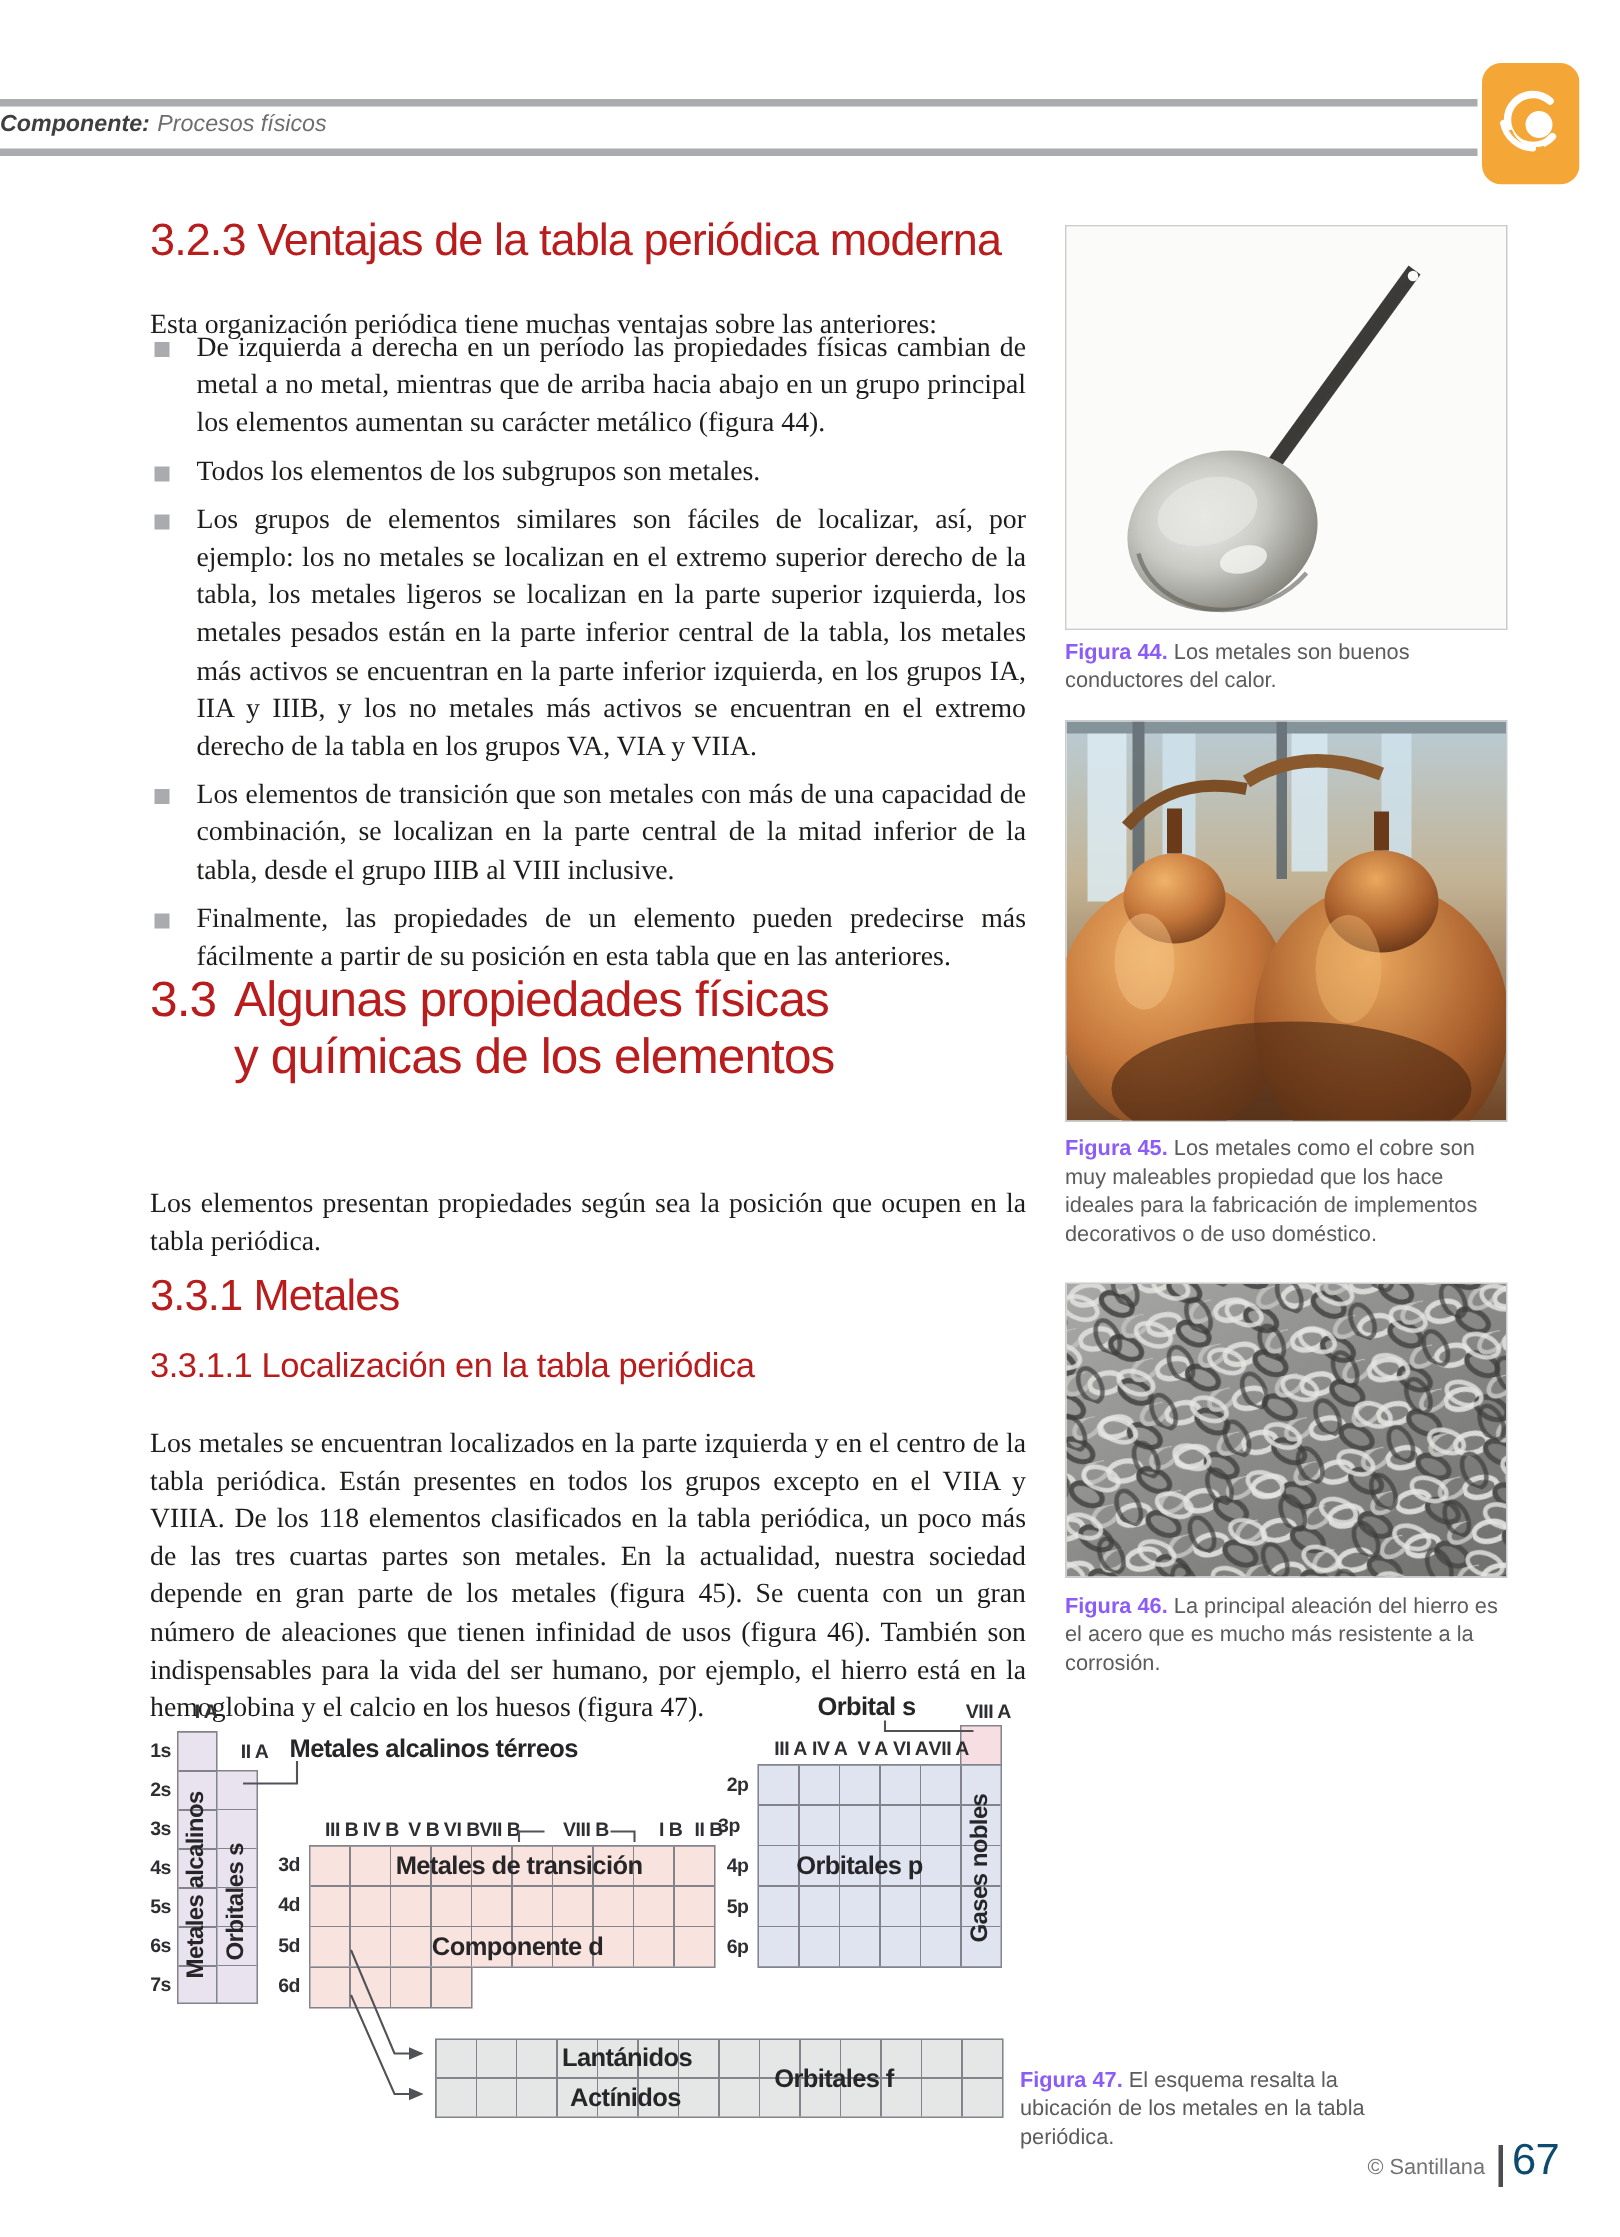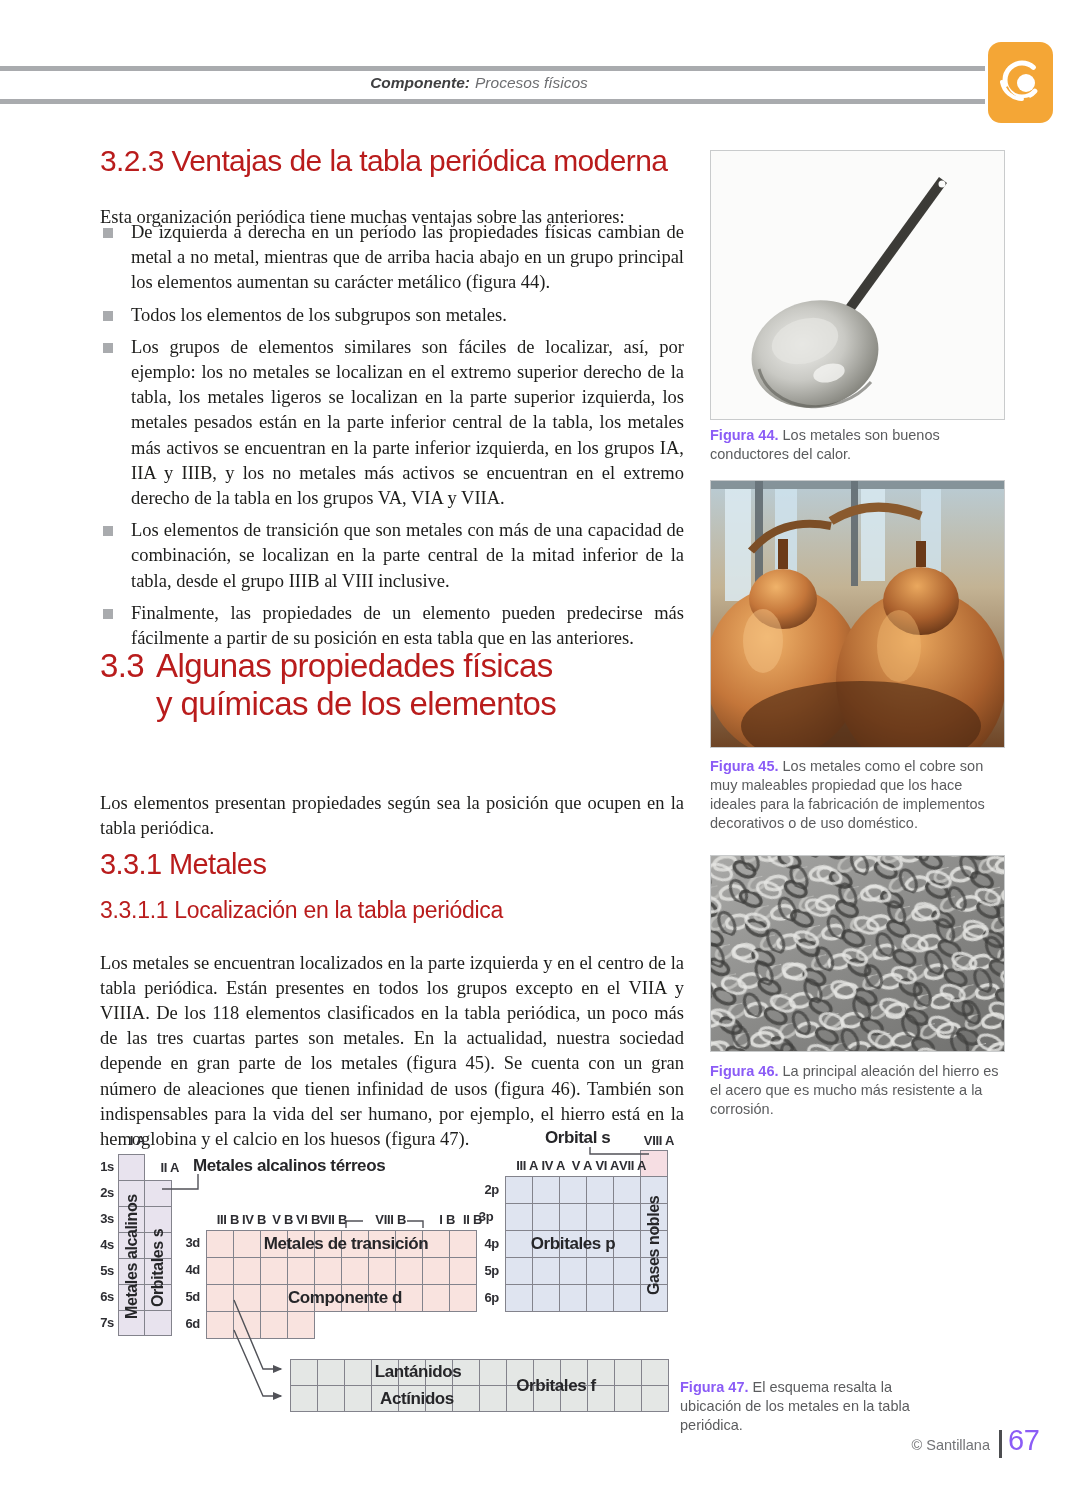--- a/index.html
+++ b/index.html
@@ -2,21 +2,21 @@
 <html lang="es"><head>
 <meta charset="utf-8">
 <style>
   html,body{margin:0;padding:0;background:#ffffff;}
   .page{position:relative;width:1080px;height:1491px;background:#ffffff;overflow:hidden;
         font-family:"Liberation Sans",sans-serif;}
   
   .rule{position:absolute;left:0;width:985px;height:5px;background:#a9abae;}
   .rule1{top:66px;}
   .rule2{top:99px;}
-  .component-line{position:absolute;top:74px;left:0;width:958px;text-align:center;
+  .component-line{position:absolute;top:74px;left:0;width:958px;text-align:left;
         font-size:15.5px;font-style:italic;color:#6d6e71;}
   .component-line b{color:#3f3f41;font-style:italic;margin-right:5px;}
   .logo{position:absolute;left:988px;top:42px;}
   
   .h-sec{position:absolute;left:100px;color:#b91c1c;font-weight:400;letter-spacing:-0.6px;margin:0;}
   .h323{top:144px;font-size:30px;}
   .h331{top:848px;font-size:29px;}
   .h3311{top:897px;font-size:23px;letter-spacing:-0.3px;}
   .h33{top:647px;font-size:33px;display:flex;line-height:1.14;}
   .h33 .num{margin-right:12px;}
@@ -48,21 +48,21 @@
                       repeating-linear-gradient(to bottom,transparent 0,transparent 25px,#83838c 25px,#83838c 26px);}
   .he-cell{background:#f6dee3;}
   .dlabel{position:absolute;font-size:13px;font-weight:600;color:#2e2e33;letter-spacing:-0.3px;text-align:right;}
   .dlabel.r{text-align:right;}
   .dbig{position:absolute;font-size:17px;font-weight:700;color:#262629;letter-spacing:-0.4px;text-align:center;white-space:nowrap;}
   .vtext{writing-mode:vertical-rl;transform:rotate(180deg);display:flex;align-items:center;justify-content:center;white-space:nowrap;}
   .dsvg{position:absolute;left:0;top:1120px;pointer-events:none;}
   
   .copyright{position:absolute;left:800px;top:1437px;width:190px;text-align:right;font-size:14.5px;color:#727376;}
   .pagebar{position:absolute;left:999px;top:1430px;width:3px;height:28px;background:#4c4d50;}
-  .pagenum{position:absolute;left:1008px;top:1424px;font-size:29px;color:#8b5cf6;letter-spacing:-0.5px;}
+  .pagenum{position:absolute;left:1008px;top:1424px;font-size:29px;color:#0c4a6e;letter-spacing:-0.5px;}
 </style>
 </head>
 <body>
 
 <div class="page">
 
   <div class="rule rule1"></div>
   <div class="rule rule2"></div>
   <div class="component-line">
     <b>Componente:</b><span>Procesos físicos</span>

